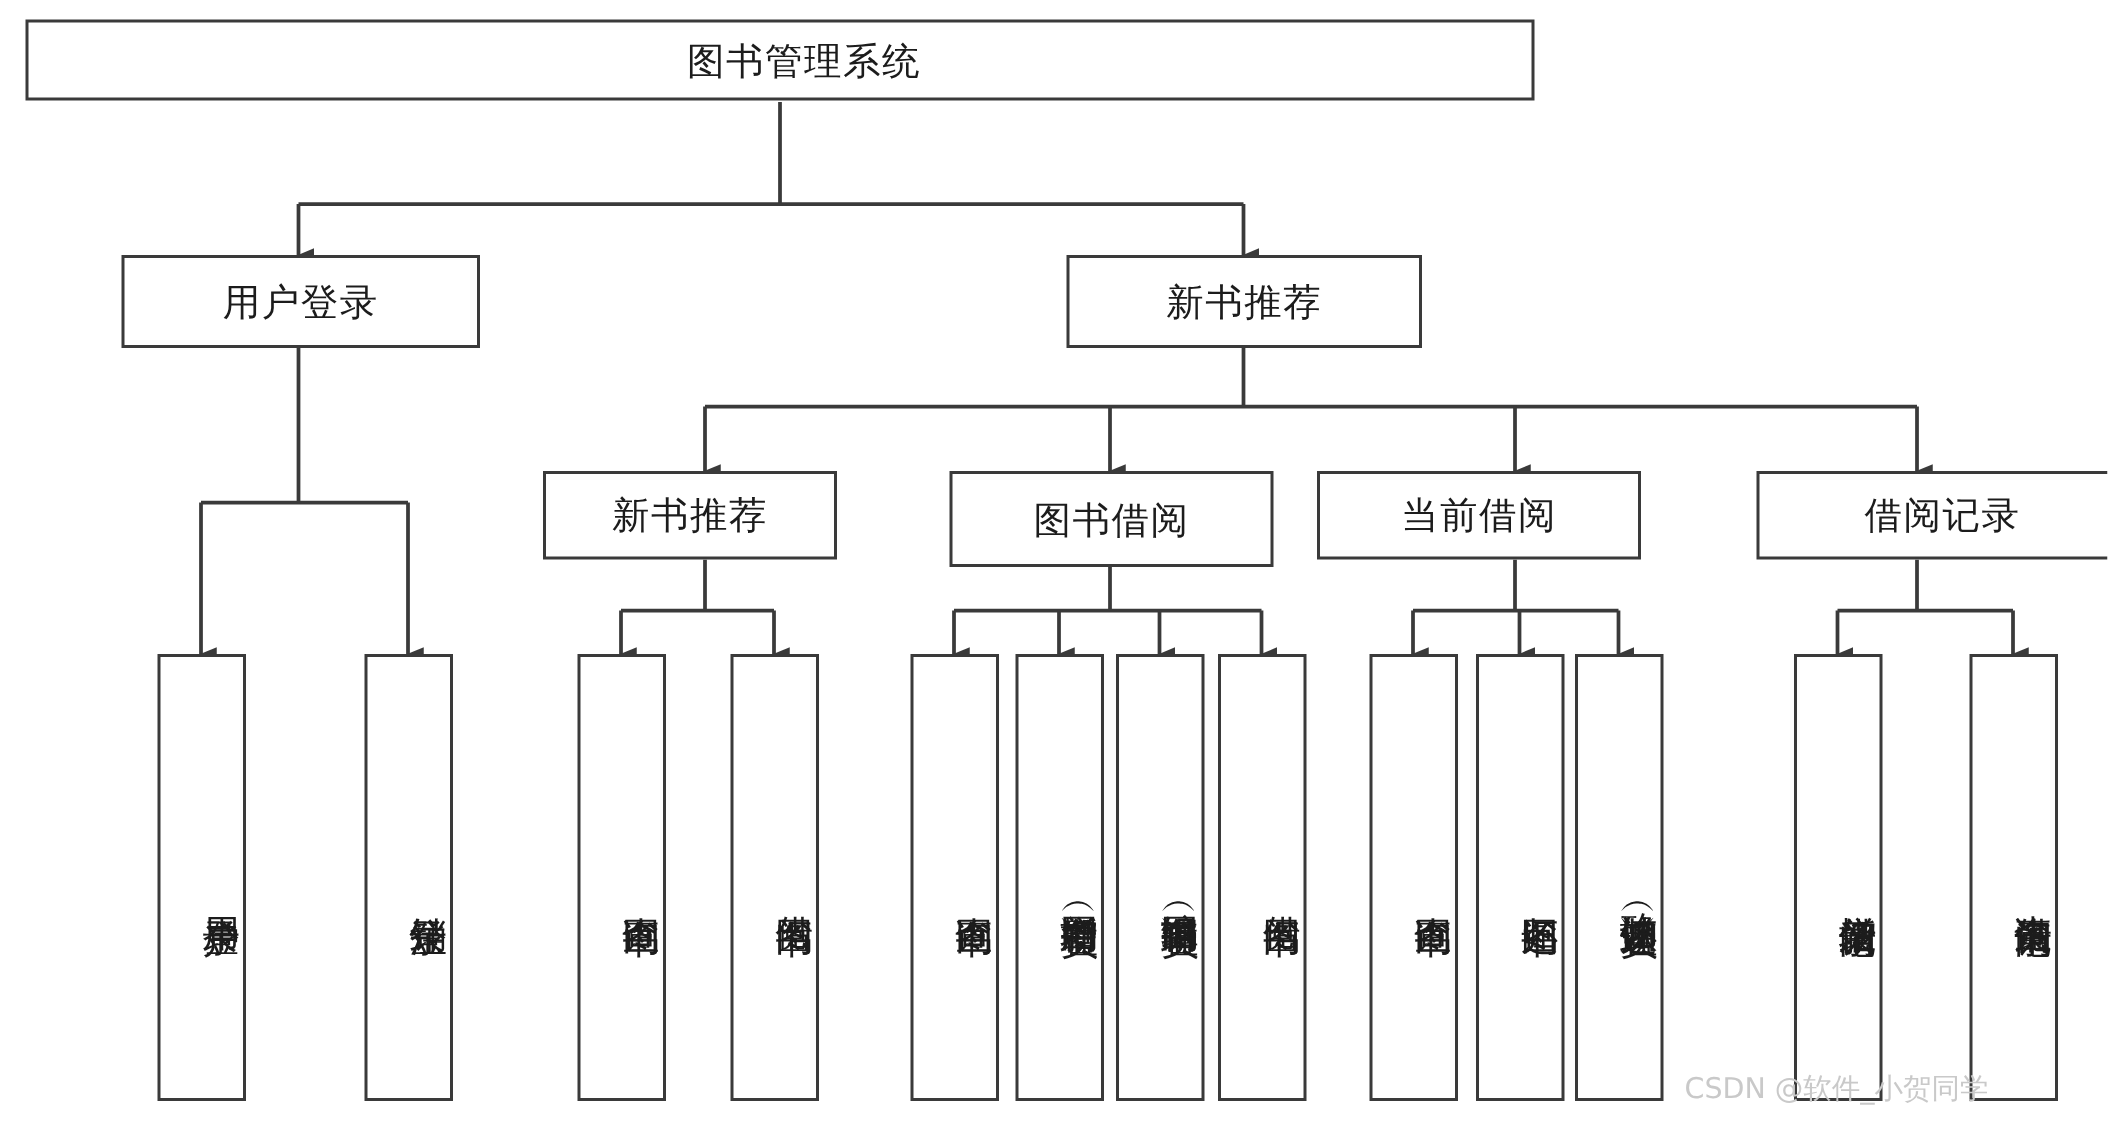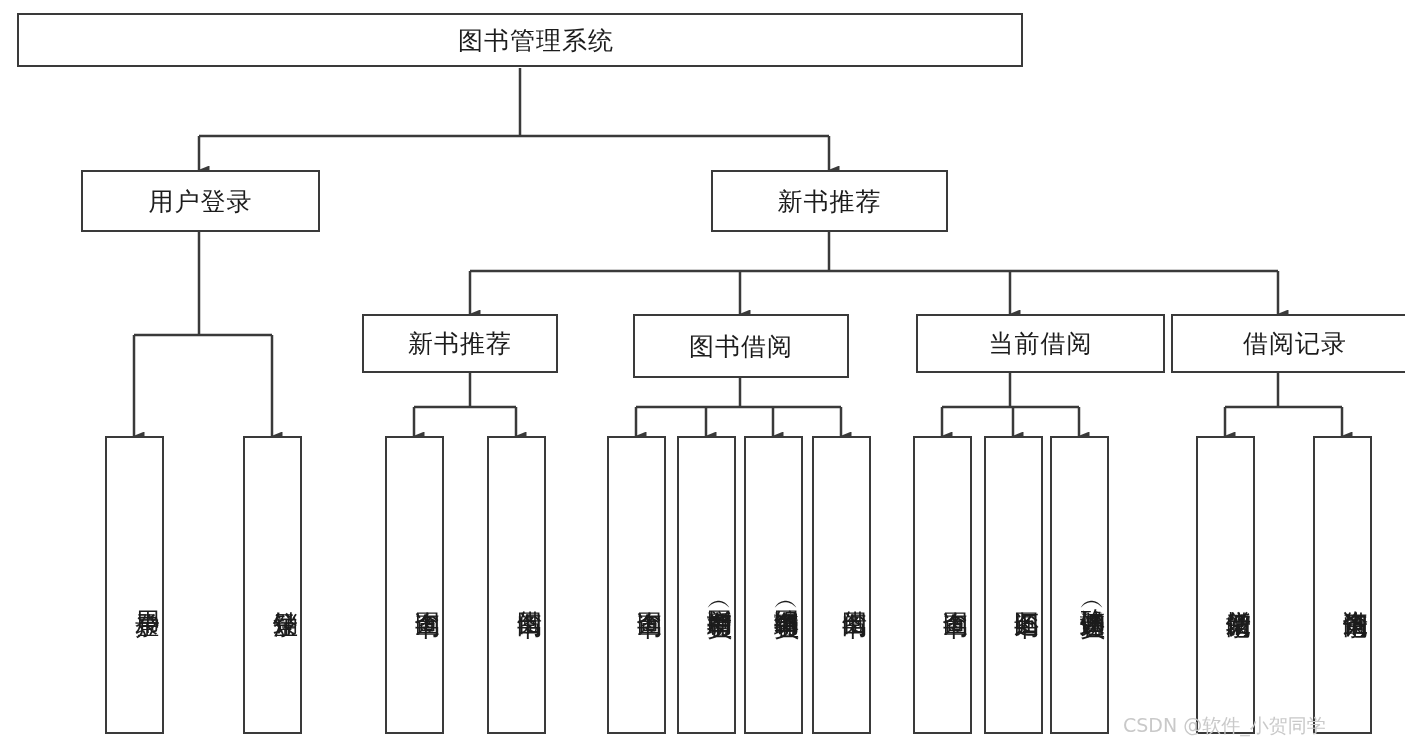--- a/index.html
+++ b/index.html
@@ -130,21 +130,21 @@
       </div>
       <div class="node node-h" style="left: 711px; top: 170px; width: 237px; height: 62px;">
         <span class="htext">新书推荐</span>
       </div>
       <div class="node node-h" style="left: 362px; top: 314px; width: 196px; height: 59px;">
         <span class="htext">新书推荐</span>
       </div>
       <div class="node node-h" style="left: 633px; top: 314px; width: 216px; height: 64px;">
         <span class="htext">图书借阅</span>
       </div>
-      <div class="node node-h" style="left: 916px; top: 314px; width: 249px; height: 59px;">
+      <div class="node node-h" style="left: 878px; top: 314px; width: 216px; height: 59px;">
         <span class="htext">当前借阅</span>
       </div>
       <div class="node node-h" style="left: 1171px; top: 314px; width: 248px; height: 59px;">
         <span class="htext">借阅记录</span>
       </div>
       <div class="node node-v" style="left: 105px; top: 436px; width: 59px; height: 298px;">
         <span class="vtext">用户登录</span>
       </div>
       <div class="node node-v" style="left: 243px; top: 436px; width: 59px; height: 298px;">
         <span class="vtext">注销登录</span>

